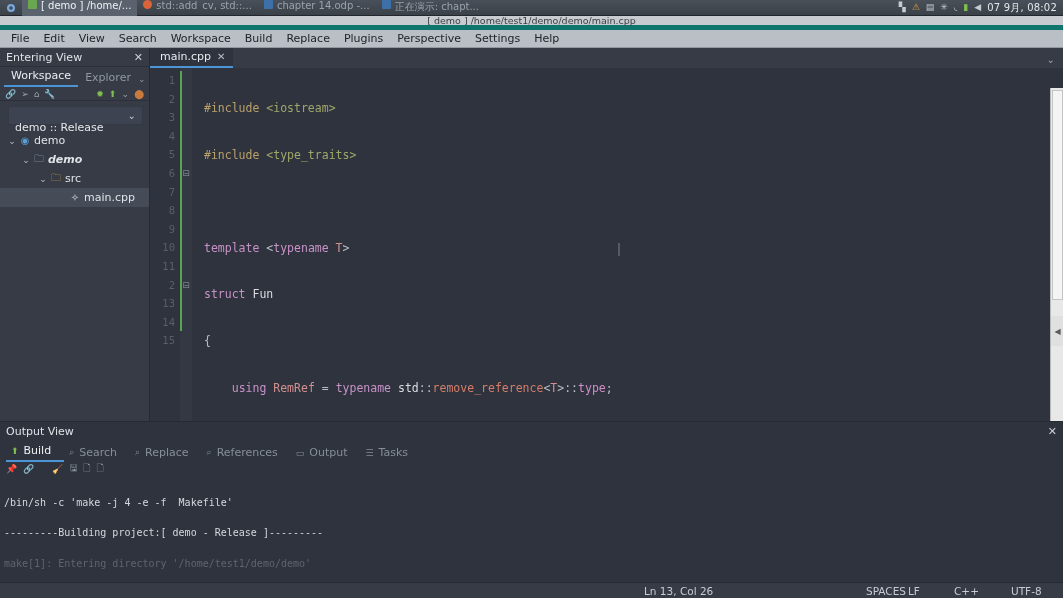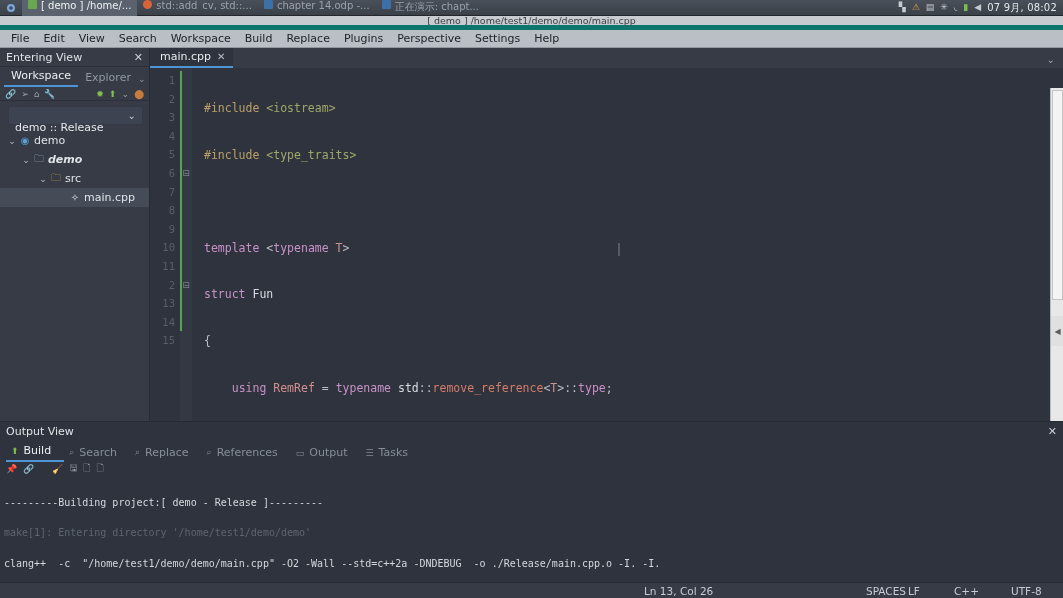--- a/index.html
+++ b/index.html
@@ -405,20 +405,21 @@
       <div class="out-tools">
         <span class="blue">📌</span>
         <span>🔗</span>
         <span style="width:6px"></span>
         <span>🧹</span>
         <span>🖫</span>
         <span>🗋</span>
         <span>🗋</span>
       </div>
       <div class="out-log">
+        <div>/bin/sh -c 'make -j 4 -e -f  Makefile'</div>
         <div>---------Building project:[ demo - Release ]---------</div>
         <div class="dim">make[1]: Entering directory '/home/test1/demo/demo'</div>
         <div>clang++  -c  "/home/test1/demo/demo/main.cpp" -O2 -Wall --std=c++2a -DNDEBUG  -o ./Release/main.cpp.o -I. -I.</div>
         
         
         
       </div>
     </div>
   </div>
 

